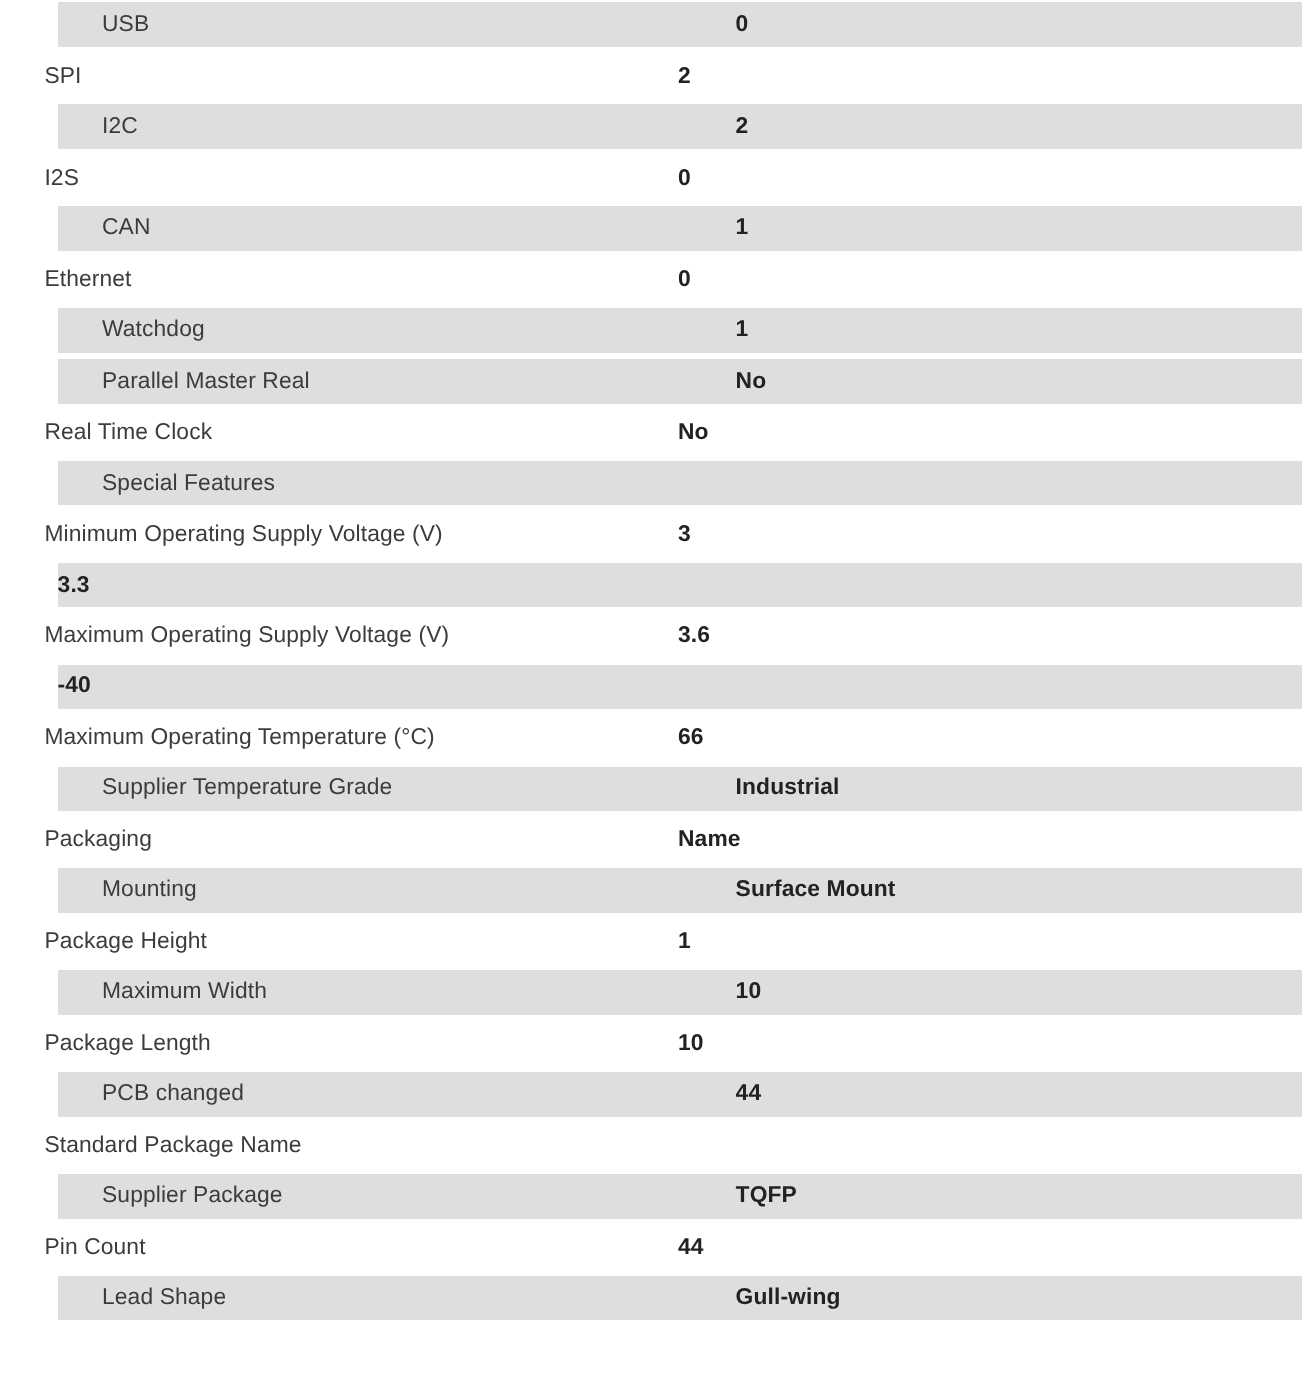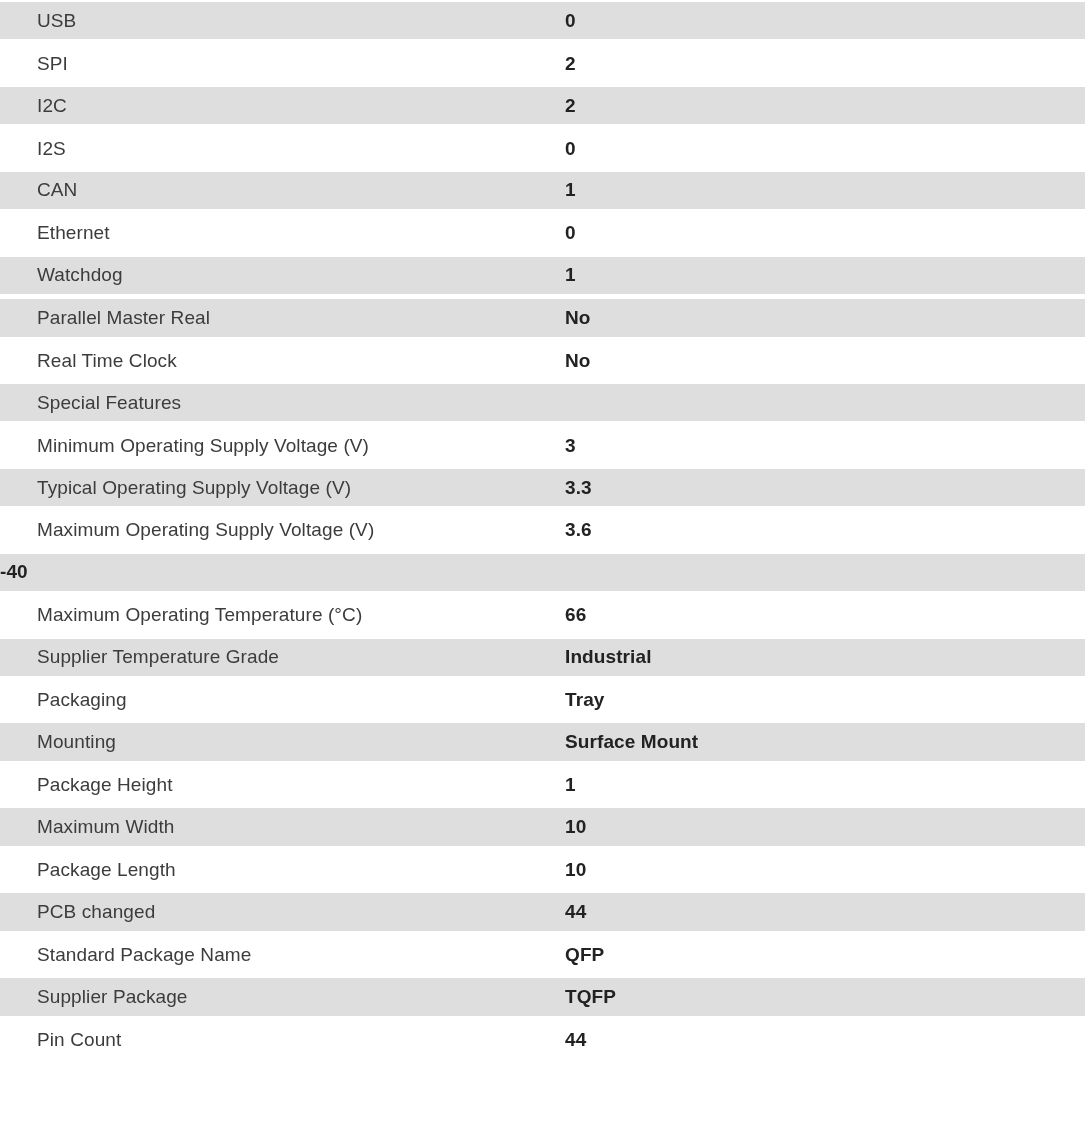--- a/index.html
+++ b/index.html
@@ -27,20 +27,21 @@
     display: flex;
     align-items: center;
     box-sizing: border-box;
     background-color: transparent;
   }
   .row.striped {
     background-color: var(--stripe);
     background-clip: content-box;
     padding-top: 2px;
     padding-bottom: 3px;
+    margin-left: 48px;
   }
   .label {
     flex: 0 0 auto;
     box-sizing: content-box;
     width: 528px;
     padding-left: 37px;
     font-size: 19px;
     font-weight: 400;
     color: var(--label);
     letter-spacing: 0.1px;
@@ -111,21 +112,20 @@
     <div class="row striped">
       <span class="label">Special Features</span>
     </div>
 
     <div class="row">
       <span class="label">Minimum Operating Supply Voltage (V)</span>
       <span class="value">3</span>
     </div>
 
     <div class="row striped">
-      <span class="label">Typical Operating Supply Voltage (V)</span>
       <span class="value">3.3</span>
     </div>
 
     <div class="row">
       <span class="label">Maximum Operating Supply Voltage (V)</span>
       <span class="value">3.6</span>
     </div>
 
     <div class="row striped">
       <span class="value">-40</span>
@@ -136,21 +136,21 @@
       <span class="value">66</span>
     </div>
 
     <div class="row striped">
       <span class="label">Supplier Temperature Grade</span>
       <span class="value">Industrial</span>
     </div>
 
     <div class="row">
       <span class="label">Packaging</span>
-      <span class="value">Tray</span>
+      <span class="value">Name</span>
     </div>
 
     <div class="row striped">
       <span class="label">Mounting</span>
       <span class="value">Surface Mount</span>
     </div>
 
     <div class="row">
       <span class="label">Package Height</span>
       <span class="value">1</span>
@@ -166,26 +166,29 @@
       <span class="value">10</span>
     </div>
 
     <div class="row striped">
       <span class="label">PCB changed</span>
       <span class="value">44</span>
     </div>
 
     <div class="row">
       <span class="label">Standard Package Name</span>
-      <span class="value">QFP</span>
     </div>
 
     <div class="row striped">
       <span class="label">Supplier Package</span>
       <span class="value">TQFP</span>
     </div>
 
     <div class="row">
       <span class="label">Pin Count</span>
       <span class="value">44</span>
     </div>
 
+    <div class="row striped">
+      <span class="label">Lead Shape</span>
+      <span class="value">Gull-wing</span>
+    </div>
   </div>
 
 </body></html>

